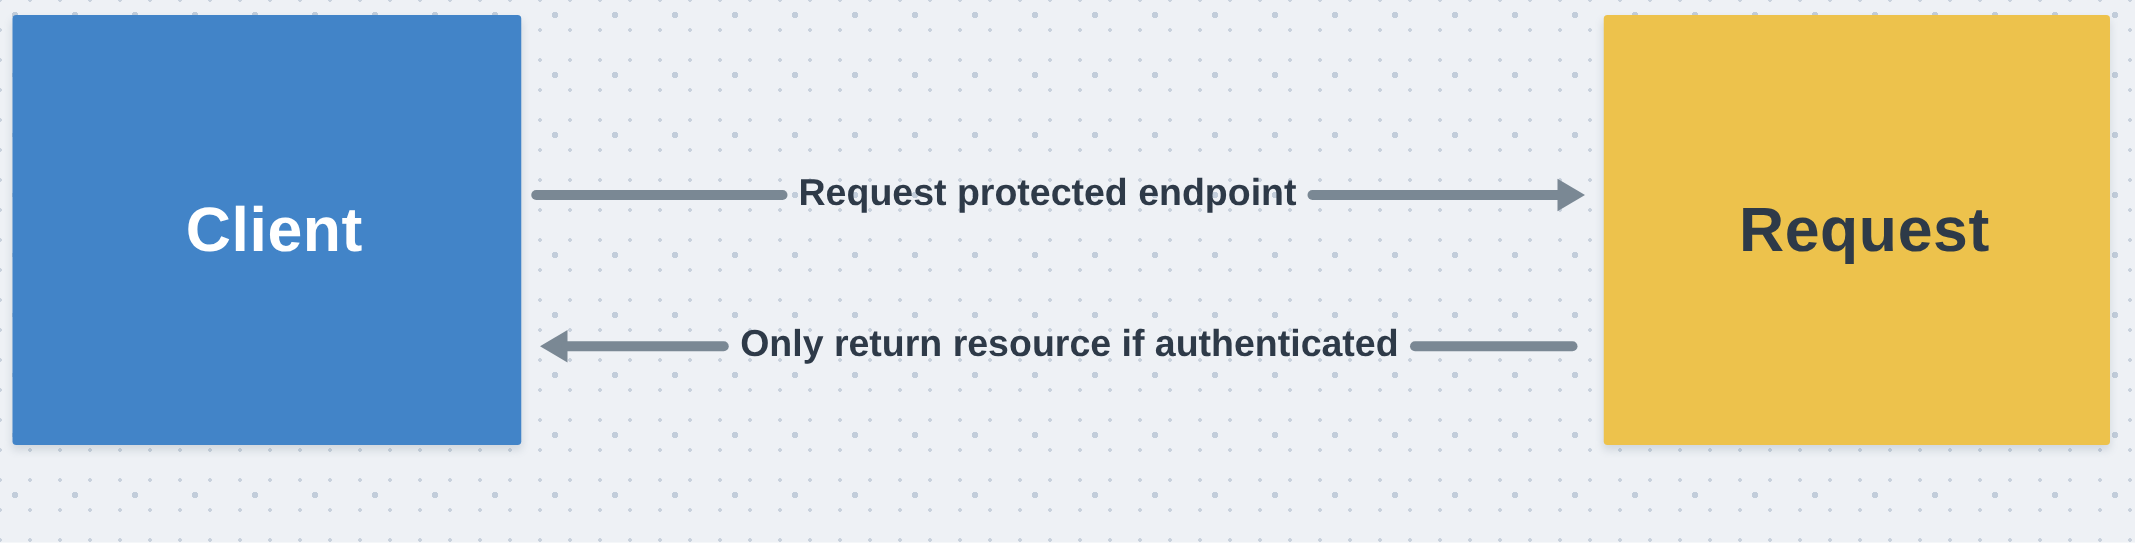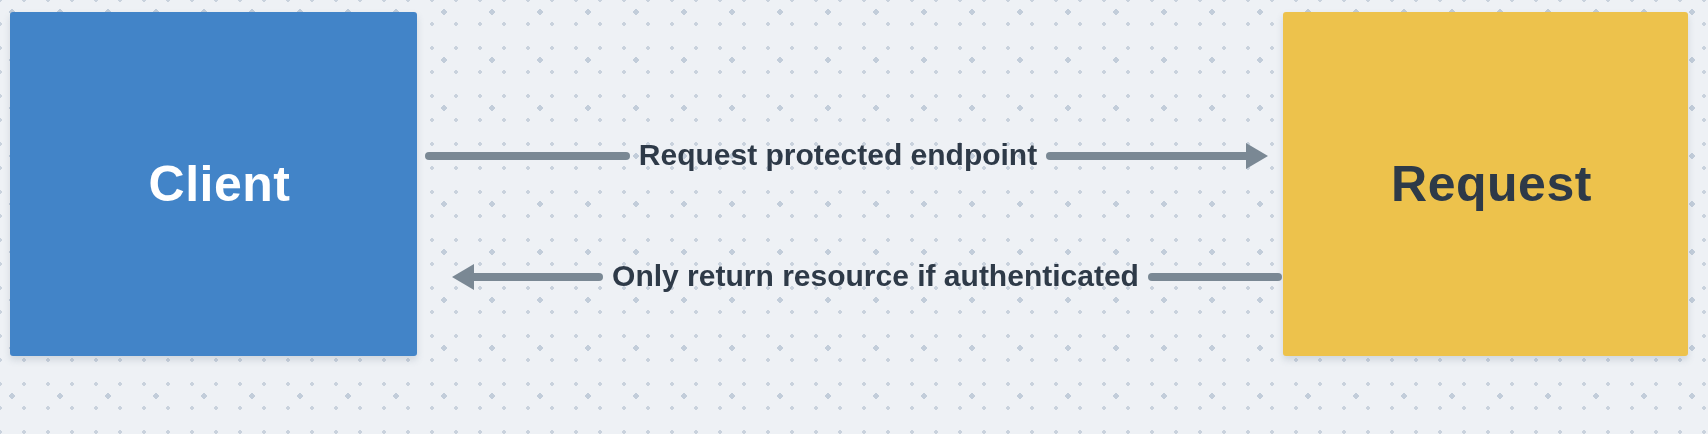--- a/index.html
+++ b/index.html
@@ -33,21 +33,21 @@
     font-size:50px;font-weight:600;letter-spacing:0.5px;padding-left:12px;
   }
   .node-client{left:10px;width:407px;}
   .node-server{left:1283px;width:405px;}
   .edge{
     position:absolute;
     display:flex;align-items:center;
     height:28px;
   }
   .edge-request{left:425px;width:843px;top:142px;justify-content:space-between;}
-  .edge-response{left:452px;width:830px;top:263px;}
+  .edge-response{left:432px;width:830px;top:263px;}
   .edge .line{
     flex:1 1 auto;
     height:8px;
     background:var(--arrow);
     border-radius:4px;
   }
   .edge .head-right{
     width:0;height:0;
     border-top:13px solid transparent;
     border-bottom:13px solid transparent;

